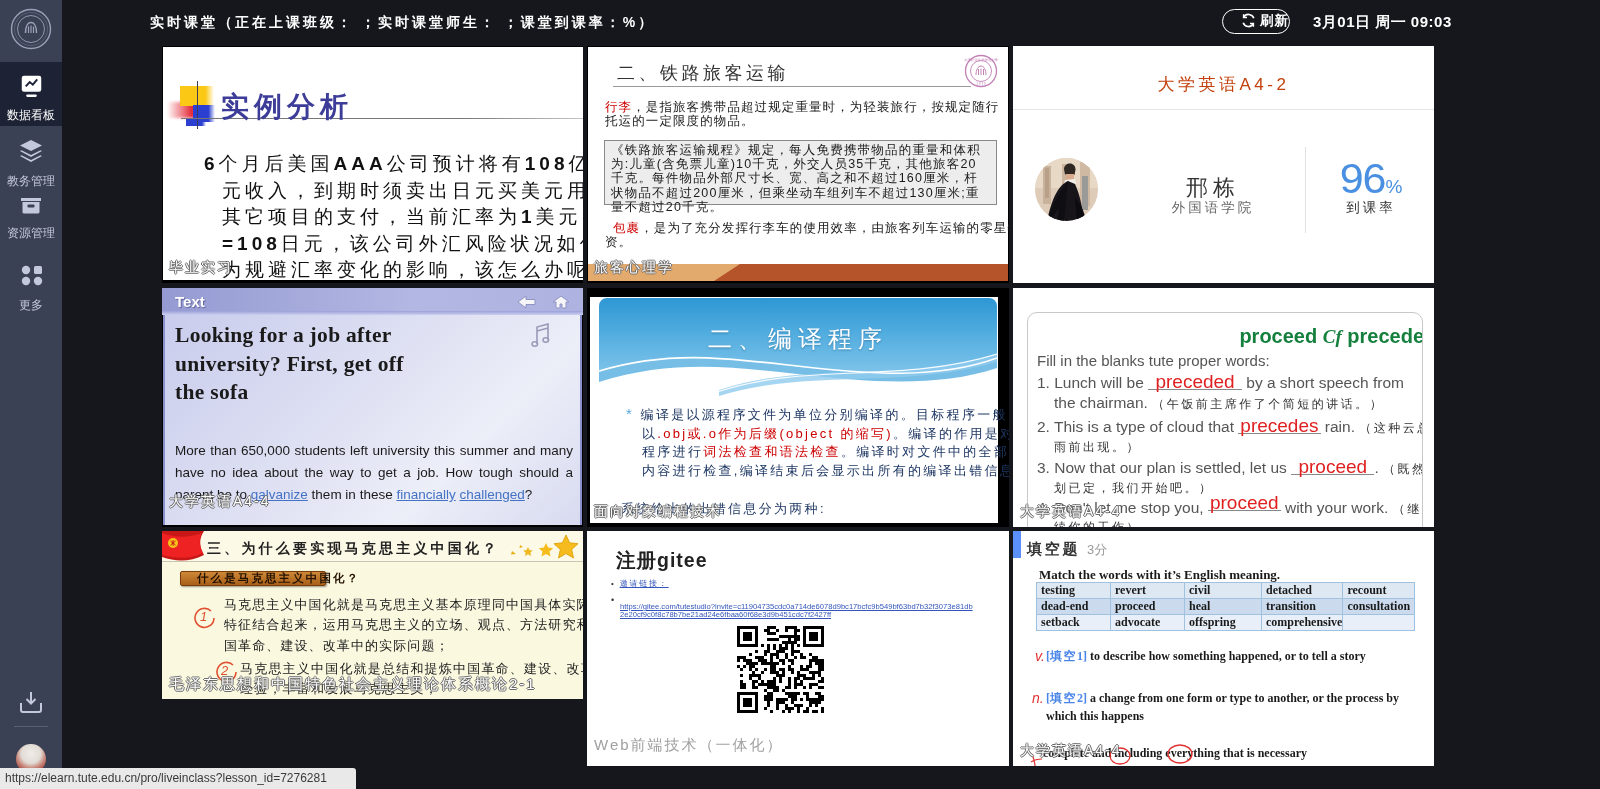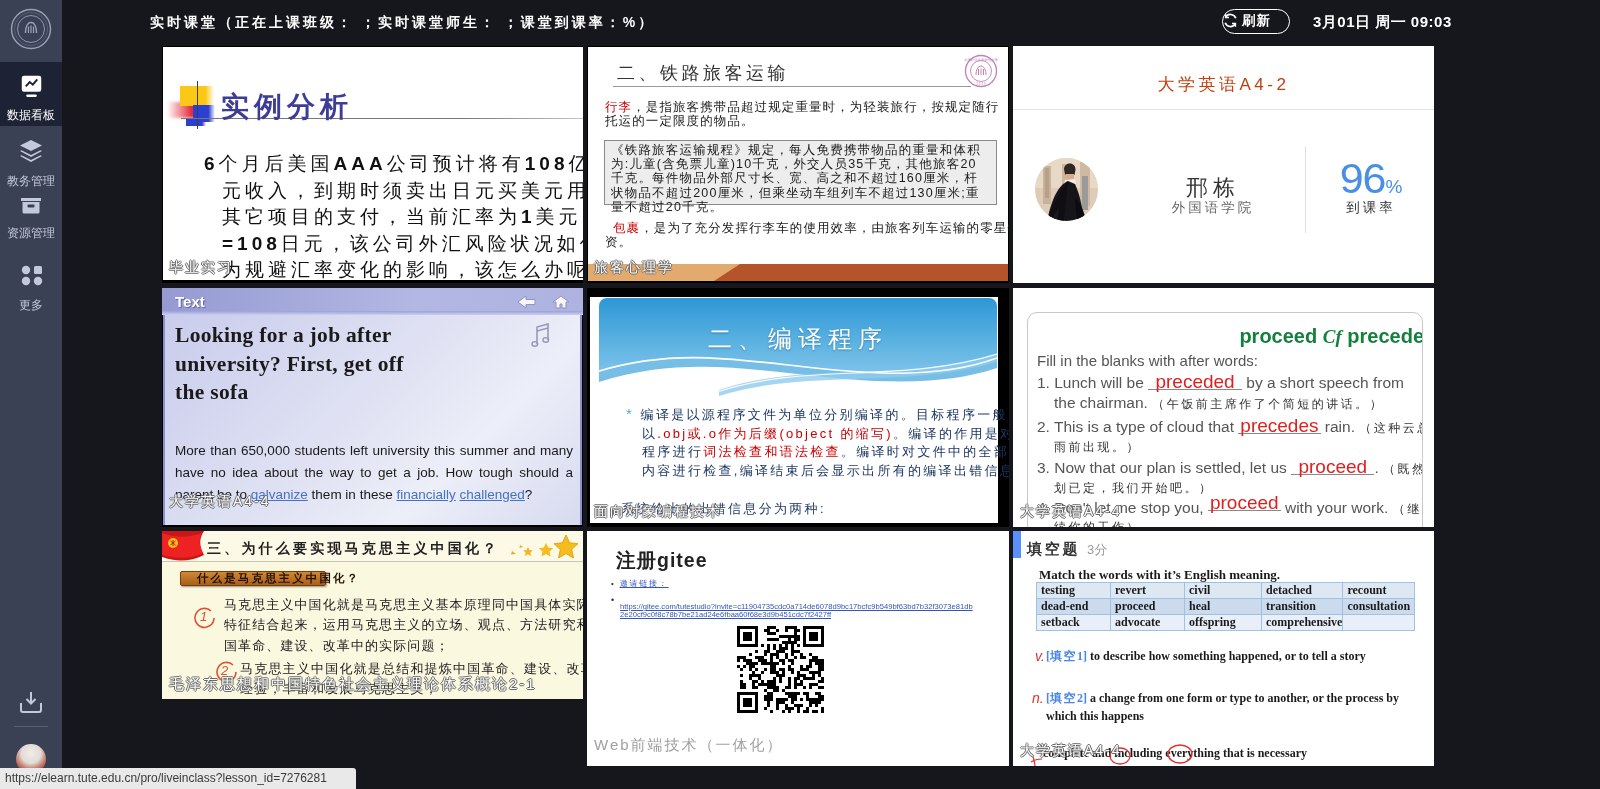--- a/index.html
+++ b/index.html
@@ -12,21 +12,21 @@
 .mi .ic{display:block;margin:0 auto 6px auto}
 .mi.active{color:#fff}
 #mi1{top:62px;height:64px;padding-top:12px;background:#1d2234}
 #mi2{top:138px}#mi3{top:190px}#mi4{top:262px}
 #dl{position:absolute;left:17px;top:688px}
 #sbline{position:absolute;left:14px;top:726px;width:34px;border-top:1px solid #5a6075}
 #sbav{position:absolute;left:16px;top:744px;width:30px;height:30px;border-radius:50%;background:radial-gradient(circle at 50% 32%,#f0ece8 0%,#e2dcd6 38%,#c8867a 58%,#a04438 78%,#8a332c 100%)}
 
 #topbar{position:absolute;left:62px;top:0;width:1538px;height:45px;background:#15171d;color:#fff}
 #tbtitle{position:absolute;left:88px;top:14px;font-size:14px;font-weight:bold;letter-spacing:3px}
-#refresh{position:absolute;left:1160px;top:9px;width:68px;height:25px;border:1.5px solid #fff;border-radius:13px;color:#fff;font-size:13.5px;font-weight:bold;line-height:22px;text-align:left;letter-spacing:1px}
+#refresh{position:absolute;left:1160px;top:9px;width:68px;height:25px;border:1.5px solid #fff;border-radius:13px;color:#fff;font-size:13.5px;font-weight:bold;line-height:22px;text-align:right;letter-spacing:1px}
 #tbdate{position:absolute;left:1251px;top:13px;font-size:15px;font-weight:bold;letter-spacing:.5px}
 
 .cell{position:absolute;overflow:hidden;background:#000}
 #c1{left:162px;top:46px;width:421px;height:237px}
 #c2{left:587px;top:46px;width:422px;height:237px}
 #c3{left:1013px;top:46px;width:421px;height:237px;background:#fff}
 #c4{left:162px;top:288px;width:421px;height:239px}
 #c5{left:587px;top:288px;width:422px;height:239px}
 #c6{left:1013px;top:288px;width:421px;height:239px;background:#fff}
 #c7{left:162px;top:531px;width:421px;height:168px}
@@ -206,21 +206,21 @@
    程序进行<span style="color:#c00">词法检查和语法检查</span>。编译时对文件中的全部<br>
    内容进行检查,编译结束后会显示出所有的编译出错信息。<br>&nbsp;<br>
    <span style="margin-left:-21px">系统给出的出错信息分为两种:</span>
   </div>
  </div>
  <div class="wm">面向对象编程技术</div>
 </div>
 <div class="cell" id="c6">
  <div class="abs" style="left:14px;top:24px;width:396px;height:230px;background:#fff;border:1px solid #c8c8c8;border-radius:10px 10px 0 0;overflow:hidden">
   <div class="abs" style="left:0;top:12px;width:396px;text-align:right;color:#15803d;font-size:20px;font-weight:bold">proceed <span style="font-family:'Liberation Serif',serif;font-style:italic;font-size:19px">Cf</span> precede</div>
-  <div class="abs" style="left:9px;top:39px;font-size:15px;color:#555">Fill in the blanks with after words:</div>
+  <div class="abs" style="left:9px;top:39px;font-size:15px;color:#555">Fill in the blanks tute proper words:</div>
   <div class="abs l6" style="top:61px">1. Lunch will be <span class="ans">&nbsp;preceded&nbsp;</span> by a short speech from</div>
   <div class="abs l6" style="top:81px;left:26px">the chairman. <span class="zh">（午饭前主席作了个简短的讲话。）</span></div>
   <div class="abs l6" style="top:105px">2. This is a type of cloud that <span class="ans">precedes</span> rain. <span class="zh">（这种云总在</span></div>
   <div class="abs l6" style="top:124px;left:26px"><span class="zh">雨前出现。）</span></div>
   <div class="abs l6" style="top:146px">3. Now that our plan is settled, let us <span class="ans">&nbsp;proceed&nbsp;</span>. <span class="zh">（既然计</span></div>
   <div class="abs l6" style="top:165px;left:26px"><span class="zh">划已定，我们开始吧。）</span></div>
   <div class="abs l6" style="top:186px">4. Don't let me stop you, <span class="ans" style="position:relative;top:-4px">proceed</span> with your work. <span class="zh">（继</span></div>
   <div class="abs l6" style="top:204px;left:26px"><span class="zh">续你的工作）</span></div>
  </div>
  <div class="wm">大学英语A4-4</div>

